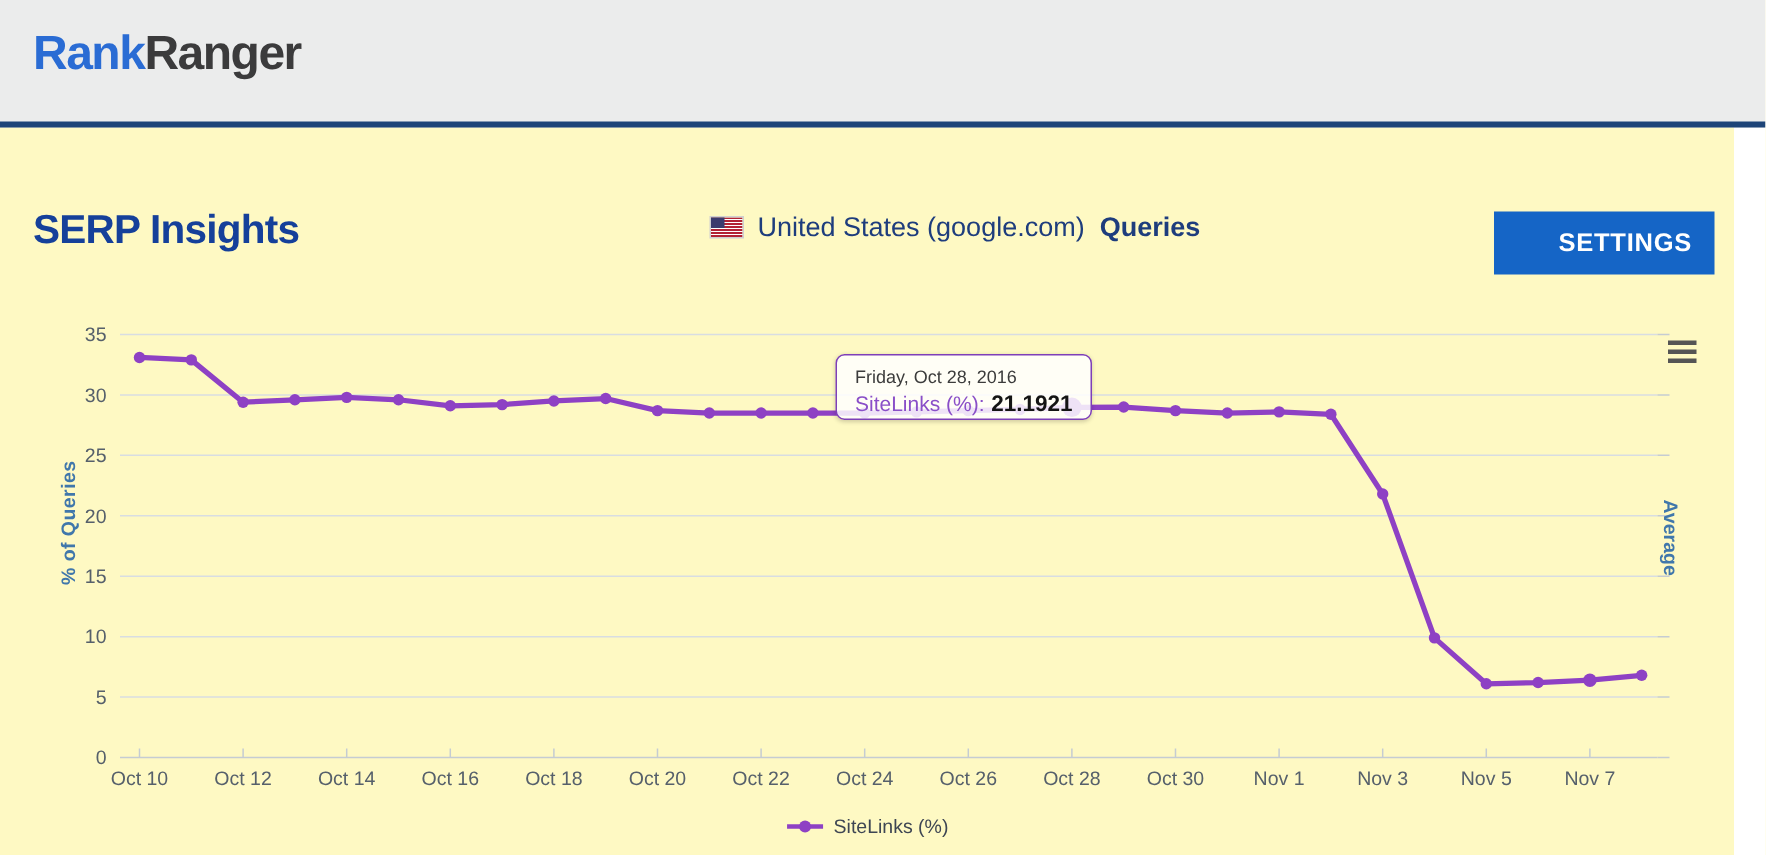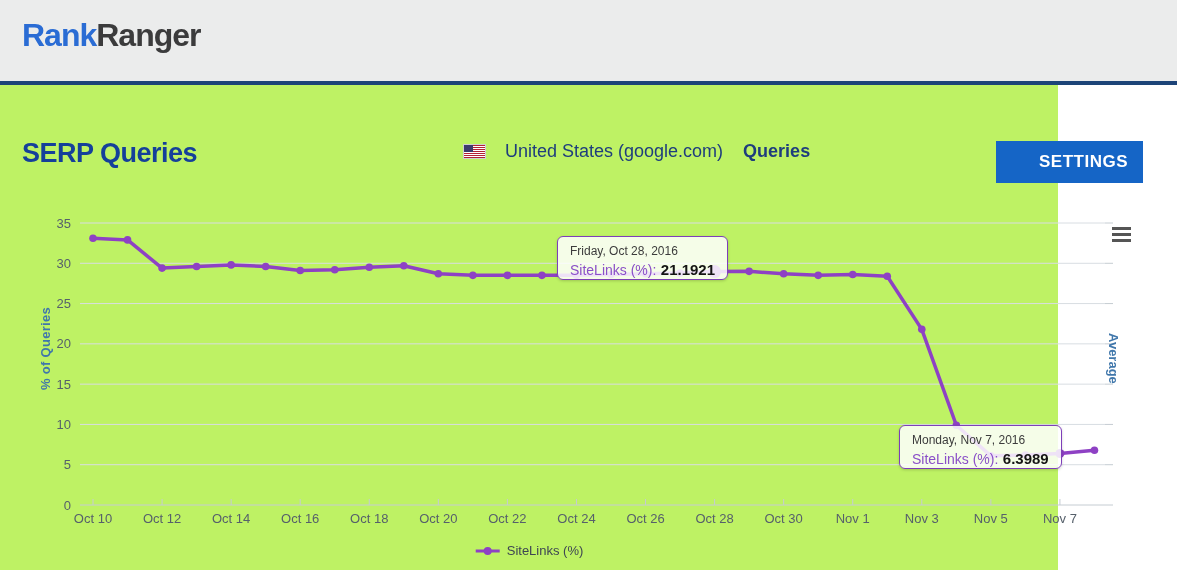--- a/index.html
+++ b/index.html
@@ -1,27 +1,27 @@
 <!DOCTYPE html>
 <html><head>
 <meta charset="utf-8">
 <style>
   * { margin:0; padding:0; box-sizing:border-box; }
   html,body { width:1177px; height:570px; background:#ffffff; font-family:"Liberation Sans", sans-serif; overflow:hidden; }
-  #app { position:relative; width:1058px; height:570px; background:#bef264; }
+  #app { position:relative; width:1156px; height:570px; background:#fef9c3; }
 
   
   .header { position:absolute; left:0; top:0; width:1177px; height:85px; background:#ebecec; border-bottom:4px solid #1d4478; }
   .logo { position:absolute; left:22px; top:17px; font-size:32px; font-weight:bold; letter-spacing:-1px; }
   .logo .p1 { color:#2a6cd4; }
   .logo .p2 { color:#3b3b3c; }
 
   
   .page-title { position:absolute; left:22px; top:138px; font-size:27px; font-weight:bold; color:#15409a; letter-spacing:-0.5px; }
-  .loc-wrap { position:absolute; left:464px; top:139px; height:24px; display:flex; align-items:center; gap:20px; }
+  .loc-wrap { position:absolute; left:474px; top:139px; height:24px; display:flex; align-items:center; gap:10px; }
   .flag { width:21px; height:13px; position:relative; background:repeating-linear-gradient(180deg,#b22234 0 1px,#ffffff 1px 2px); outline:1px solid #d0d0d0; }
   .flag::after { content:""; position:absolute; left:0; top:0; width:9px; height:7px; background:#3c3b6e; }
   .loc-text { font-size:18px; color:#1e3d7d; }
   .device-text { font-size:18px; font-weight:bold; color:#1e3d7d; }
   .settings-btn { position:absolute; left:996px; top:141px; width:147px; height:42px; background:#1565c6; color:#ffffff; border:none; font-family:"Liberation Sans", sans-serif; font-size:17px; font-weight:bold; letter-spacing:0.5px; cursor:pointer;padding-left:28px; }
 
   
   .chart-wrap { position:absolute; left:0; top:205px; width:1177px; height:345px; }
   .chart-wrap svg { position:absolute; left:0; top:0; }
 
@@ -47,21 +47,21 @@
 <body>
 
 <div id="app">
 
   <div class="header">
     <div class="logo">
       <span class="p1">Rank</span><span class="p2">Ranger</span>
     </div>
   </div>
 
-  <div class="page-title">SERP Queries</div>
+  <div class="page-title">SERP Insights</div>
 
   <div class="loc-wrap">
     <span class="flag"></span>
     <span class="loc-text">United States (google.com)</span>
     <span class="device-text">Queries</span>
   </div>
 
   <button class="settings-btn">SETTINGS</button>
 
   <div class="chart-wrap">
@@ -162,25 +162,20 @@
       <span></span>
       <span></span>
   </div>
 
   <div class="tooltip" id="tooltip-0">
     <div class="tt-date">Friday, Oct 28, 2016</div>
     <div><span class="tt-series">SiteLinks (%):</span>
       <span class="tt-value">21.1921</span></div>
   </div>
 
-  <div class="tooltip" id="tooltip-1">
-    <div class="tt-date">Monday, Nov 7, 2016</div>
-    <div><span class="tt-series">SiteLinks (%):</span>
-      <span class="tt-value">6.3989</span></div>
-  </div>
 
   <div class="legend">
     <svg width="26" height="10">
       <line x1="1" y1="5" x2="25" y2="5" stroke="#8e41c4" stroke-width="3"></line>
       <circle cx="13" cy="5" r="4" fill="#8e41c4"></circle>
     </svg>
     <span class="legend-label">SiteLinks (%)</span>
   </div>
 
 </div>

